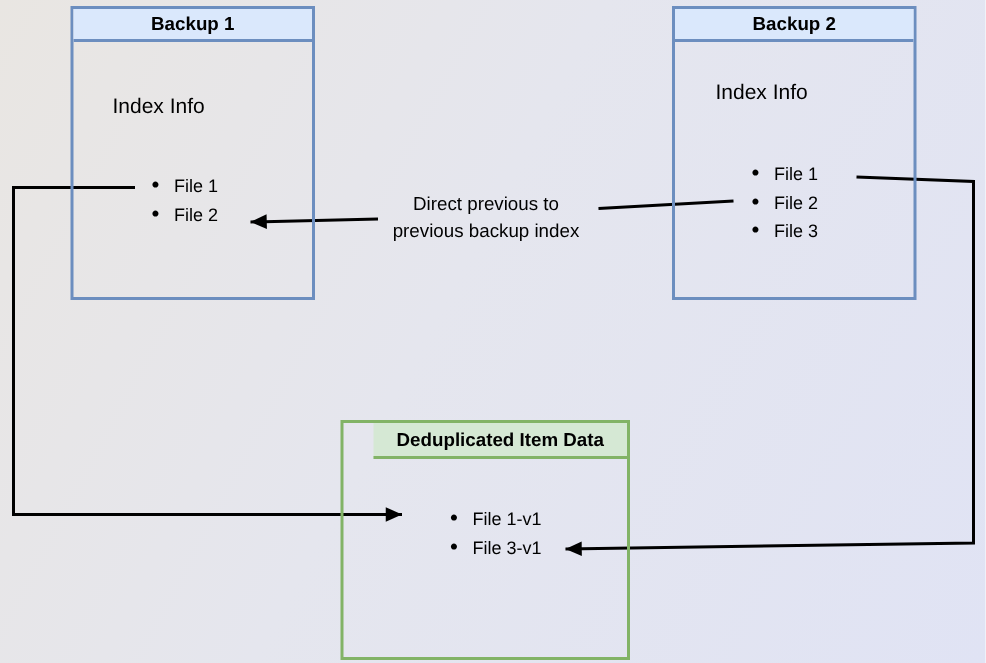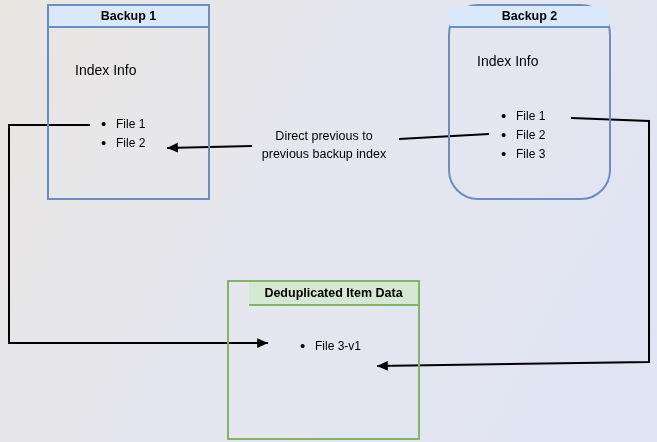--- a/index.html
+++ b/index.html
@@ -48,21 +48,21 @@
   ul.file-list {
     position: absolute; margin: 0; padding: 0; list-style: none;
     font-size: 12px; line-height: 19px;
   }
   ul.file-list li { position: relative; padding-left: 15px; white-space: nowrap; }
   ul.file-list li::before {
     content: "\2022"; position: absolute; left: 0; top: -1px; font-size: 15px;
   }
   
   #backup1-box { left: 47px;  top: 4px;   width: 163px; height: 196px; }
-  #backup2-box { left: 448px; top: 4px;   width: 163px; height: 196px; border-radius: 30px; }
+  #backup2-box { left: 448px; top: 4px;   width: 163px; height: 196px; }
   #dedup-box   { left: 227px; top: 280px; width: 193px; height: 160px; }
   #backup1-box .body-label { left: 26px; top: 33px; }
   #backup2-box .body-label { left: 27px; top: 24px; }
   #backup1-box ul.file-list { left: 52px; top: 87px; }
   #backup2-box ul.file-list { left: 51px; top: 79px; }
   #dedup-box   ul.file-list { left: 51px; top: 31px; }
   .edge-label {
     position: absolute; left: 238px; top: 127px; width: 172px;
     text-align: center; font-size: 12.5px; line-height: 18px;
   }
@@ -106,20 +106,21 @@
           <li>File 2</li>
           <li>File 3</li>
         </ul>
     </div>
   </div>
 
   <div class="box green" id="dedup-box">
     <div class="box-header">Deduplicated Item Data</div>
     <div class="box-body">
       <ul class="file-list">
+          <li>File 1-v1</li>
           <li>File 3-v1</li>
         </ul>
     </div>
   </div>
 
   <div class="edge-label">
     <div>Direct previous to</div>
     <div>previous backup index</div>
   </div>
 

